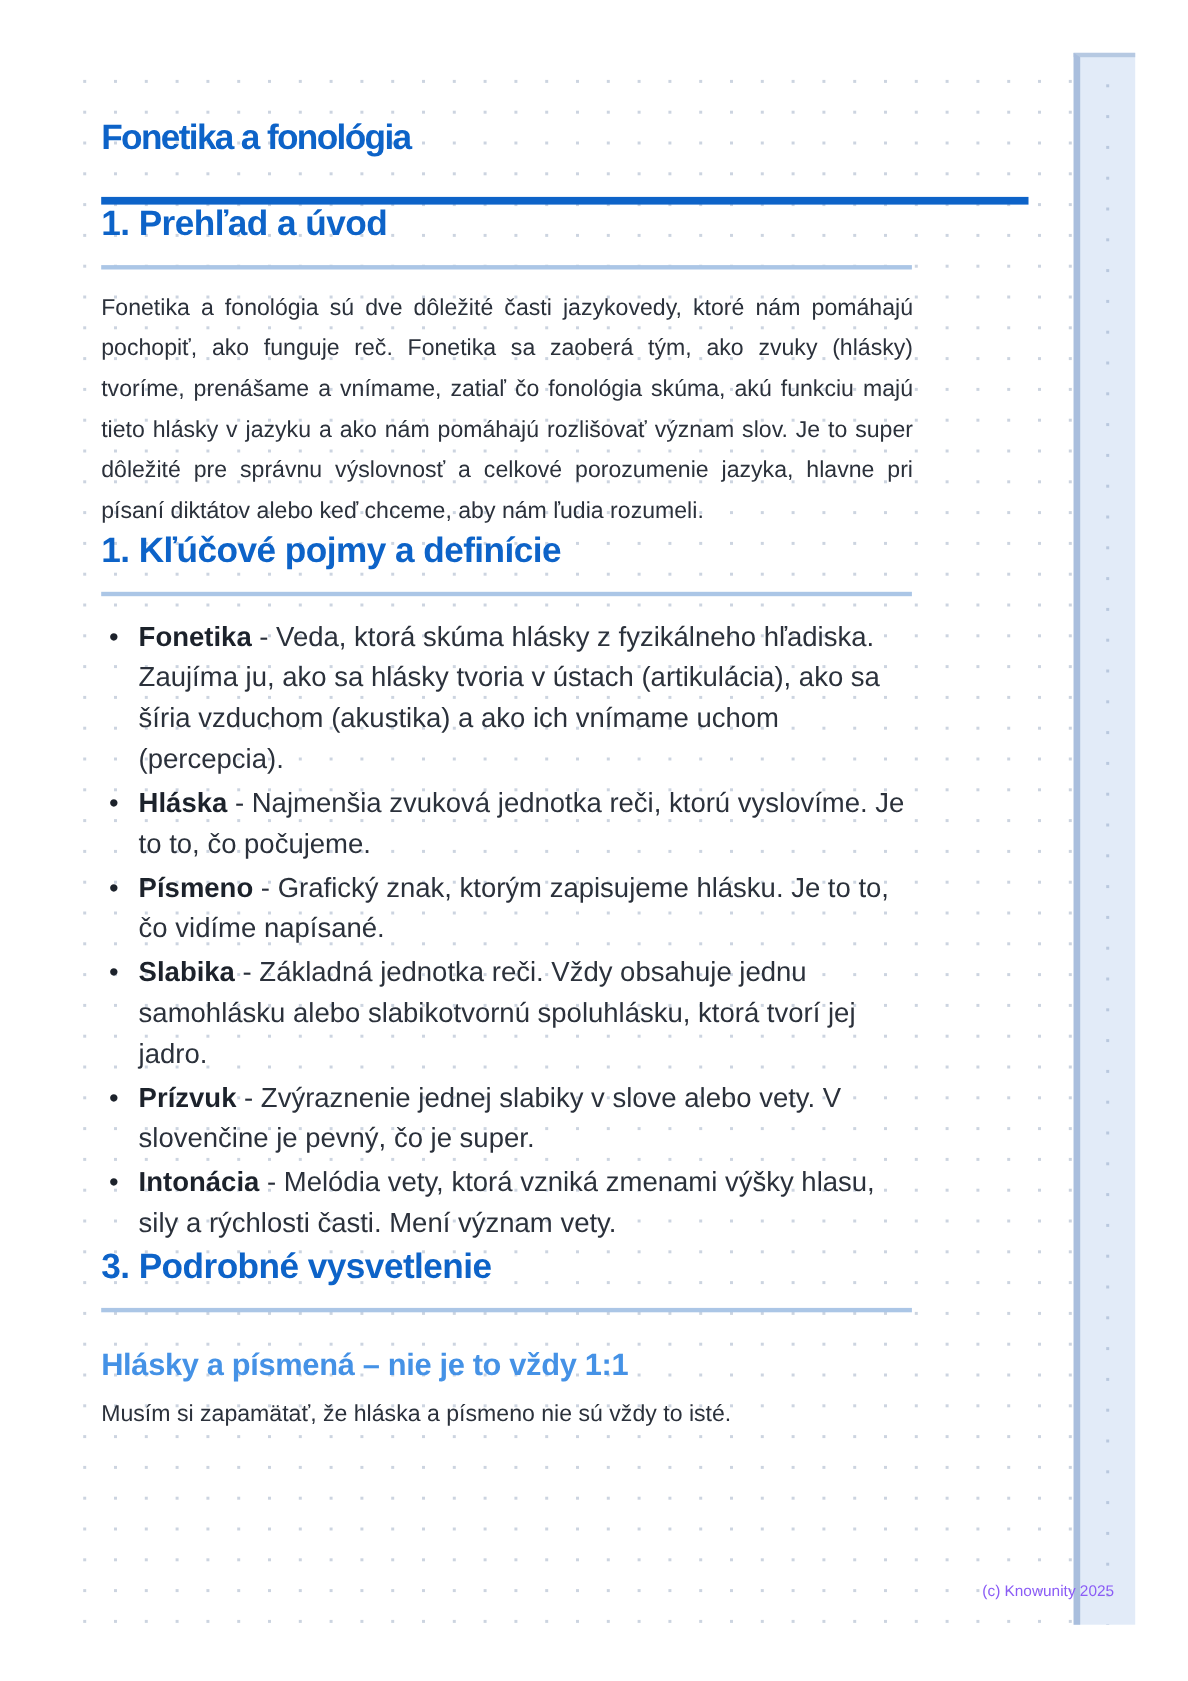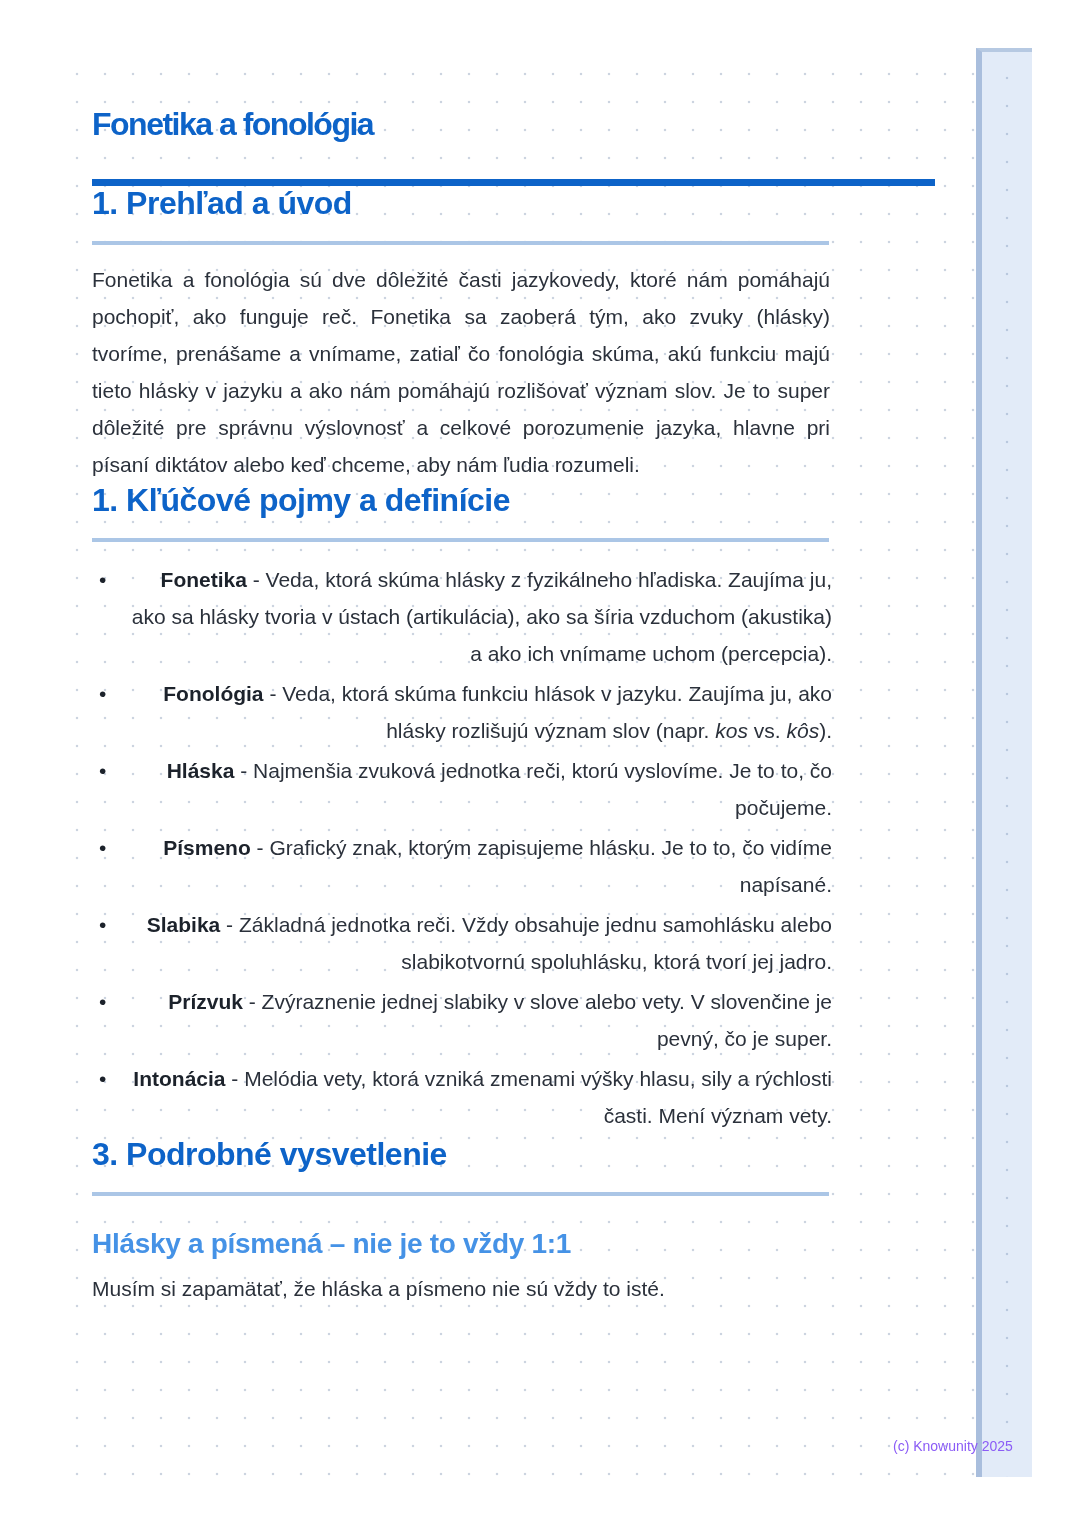--- a/index.html
+++ b/index.html
@@ -92,25 +92,24 @@
   p.justified { text-align: justify; }
   ul.def-list {
     list-style: none;
     margin: 19px 0 0 0;
     padding: 0;
     width: 740px;
   }
   ul.def-list li {
     position: relative;
     padding-left: 34px;
-    font-size: 21px;
+    font-size: 25px;
     line-height: 37px;
     margin-bottom: 3px;
     color: #2b313b;
-    text-align: right;
   }
   ul.def-list li::before {
     content: "\2022";
     position: absolute;
     left: 7px;
     top: 0;
     color: #1c222b;
   }
   ul.def-list li strong {
     font-weight: bold;
@@ -149,21 +148,20 @@
     <div class="rule-thick"></div>
 
     <h2 class="section-heading mt-s1">1. Prehľad a úvod</h2>
     <div class="rule-light"></div>
     <p class="body-text justified">Fonetika a fonológia sú dve dôležité časti jazykovedy, ktoré nám pomáhajú pochopiť, ako funguje reč. Fonetika sa zaoberá tým, ako zvuky (hlásky) tvoríme, prenášame a vnímame, zatiaľ čo fonológia skúma, akú funkciu majú tieto hlásky v jazyku a ako nám pomáhajú rozlišovať význam slov. Je to super dôležité pre správnu výslovnosť a celkové porozumenie jazyka, hlavne pri písaní diktátov alebo keď chceme, aby nám ľudia rozumeli.</p>
 
     <h2 class="section-heading mt-s2">1. Kľúčové pojmy a definície</h2>
     <div class="rule-light"></div>
     <ul class="def-list" id="bullet-list">
         <li><strong>Fonetika</strong> - <span>Veda, ktorá skúma hlásky z fyzikálneho hľadiska. Zaujíma ju, ako sa hlásky tvoria v ústach (artikulácia), ako sa šíria vzduchom (akustika) a ako ich vnímame uchom (percepcia).</span></li>
-        <li><strong>Fonológia</strong> - <span>Veda, ktorá skúma funkciu hlások v jazyku. Zaujíma ju, ako hlásky rozlišujú význam slov (napr. </span><em>kos</em><span> vs. </span><em>kôs</em><span>).</span></li>
         <li><strong>Hláska</strong> - <span>Najmenšia zvuková jednotka reči, ktorú vyslovíme. Je to to, čo počujeme.</span></li>
         <li><strong>Písmeno</strong> - <span>Grafický znak, ktorým zapisujeme hlásku. Je to to, čo vidíme napísané.</span></li>
         <li><strong>Slabika</strong> - <span>Základná jednotka reči. Vždy obsahuje jednu samohlásku alebo slabikotvornú spoluhlásku, ktorá tvorí jej jadro.</span></li>
         <li><strong>Prízvuk</strong> - <span>Zvýraznenie jednej slabiky v slove alebo vety. V slovenčine je pevný, čo je super.</span></li>
         <li><strong>Intonácia</strong> - <span>Melódia vety, ktorá vzniká zmenami výšky hlasu, sily a rýchlosti časti. Mení význam vety.</span></li>
       </ul>
 
     <h2 class="section-heading mt-s3">3. Podrobné vysvetlenie</h2>
     <div class="rule-light"></div>
     <h3 class="sub-heading">Hlásky a písmená – nie je to vždy 1:1</h3>

